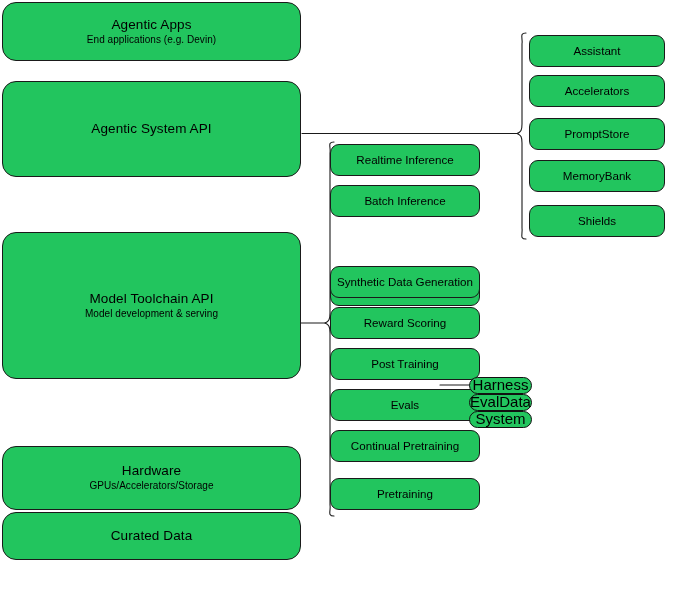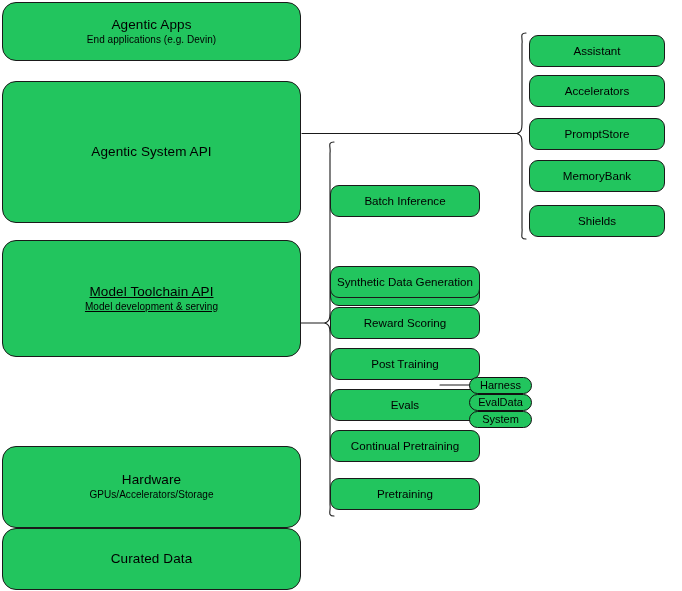--- a/index.html
+++ b/index.html
@@ -61,21 +61,21 @@
   .cap-right {
     left: 529px;
     width: 136px;
   }
   
   .subpill {
     left: 469px;
     width: 63px;
     height: 17px;
     border-radius: 9px;
-    font-size: 11px;
+    font-size: 15px;
     border: 1.2px solid #111;
     z-index: 6;
   }
   svg.wires {
     position: absolute;
     left: 0;
     top: 0;
     width: 682px;
     height: 591px;
     overflow: visible;
@@ -119,39 +119,42 @@
     <line x1="440" y1="385" x2="476" y2="385"></line>
     <line x1="440" y1="402" x2="476" y2="402"></line>
     <line x1="440" y1="419" x2="476" y2="419"></line>
   </svg>
 
   <div class="node layer" style="top:2px; height:59px;">
     <div class="title">Agentic Apps</div>
     <div class="subtitle">End applications (e.g. Devin)</div>
   </div>
 
-  <div class="node layer" style="top:81px; height:142px;">
+  <div class="node layer" style="top:81px; height:96px;">
     <div class="title">Agentic System API</div>
   </div>
 
-  <div class="node layer" style="top:240px; height:117px;text-decoration:underline;">
+  <div class="node layer" style="top:232px; height:147px;">
     <div class="title">Model Toolchain API</div>
     <div class="subtitle">Model development &amp; serving</div>
   </div>
 
 
-  <div class="node layer" style="top:446px; height:82px;">
+  <div class="node layer" style="top:446px; height:64px;">
     <div class="title">Hardware</div>
     <div class="subtitle">GPUs/Accelerators/Storage</div>
   </div>
 
-  <div class="node layer" style="top:528px; height:62px;">
+  <div class="node layer" style="top:512px; height:48px;">
     <div class="title">Curated Data</div>
   </div>
 
+  <div class="node cap cap-mid" style="top:144px;">
+    <span>Realtime Inference</span>
+  </div>
   <div class="node cap cap-mid" style="top:185px;">
     <span>Batch Inference</span>
   </div>
   <div class="node cap cap-mid" style="top:226px;margin-top:48px;">
     <span>Quantized Inference</span>
   </div>
   <div class="node cap cap-mid" style="top:266px;">
     <span>Synthetic Data Generation</span>
   </div>
   <div class="node cap cap-mid" style="top:348px;">

